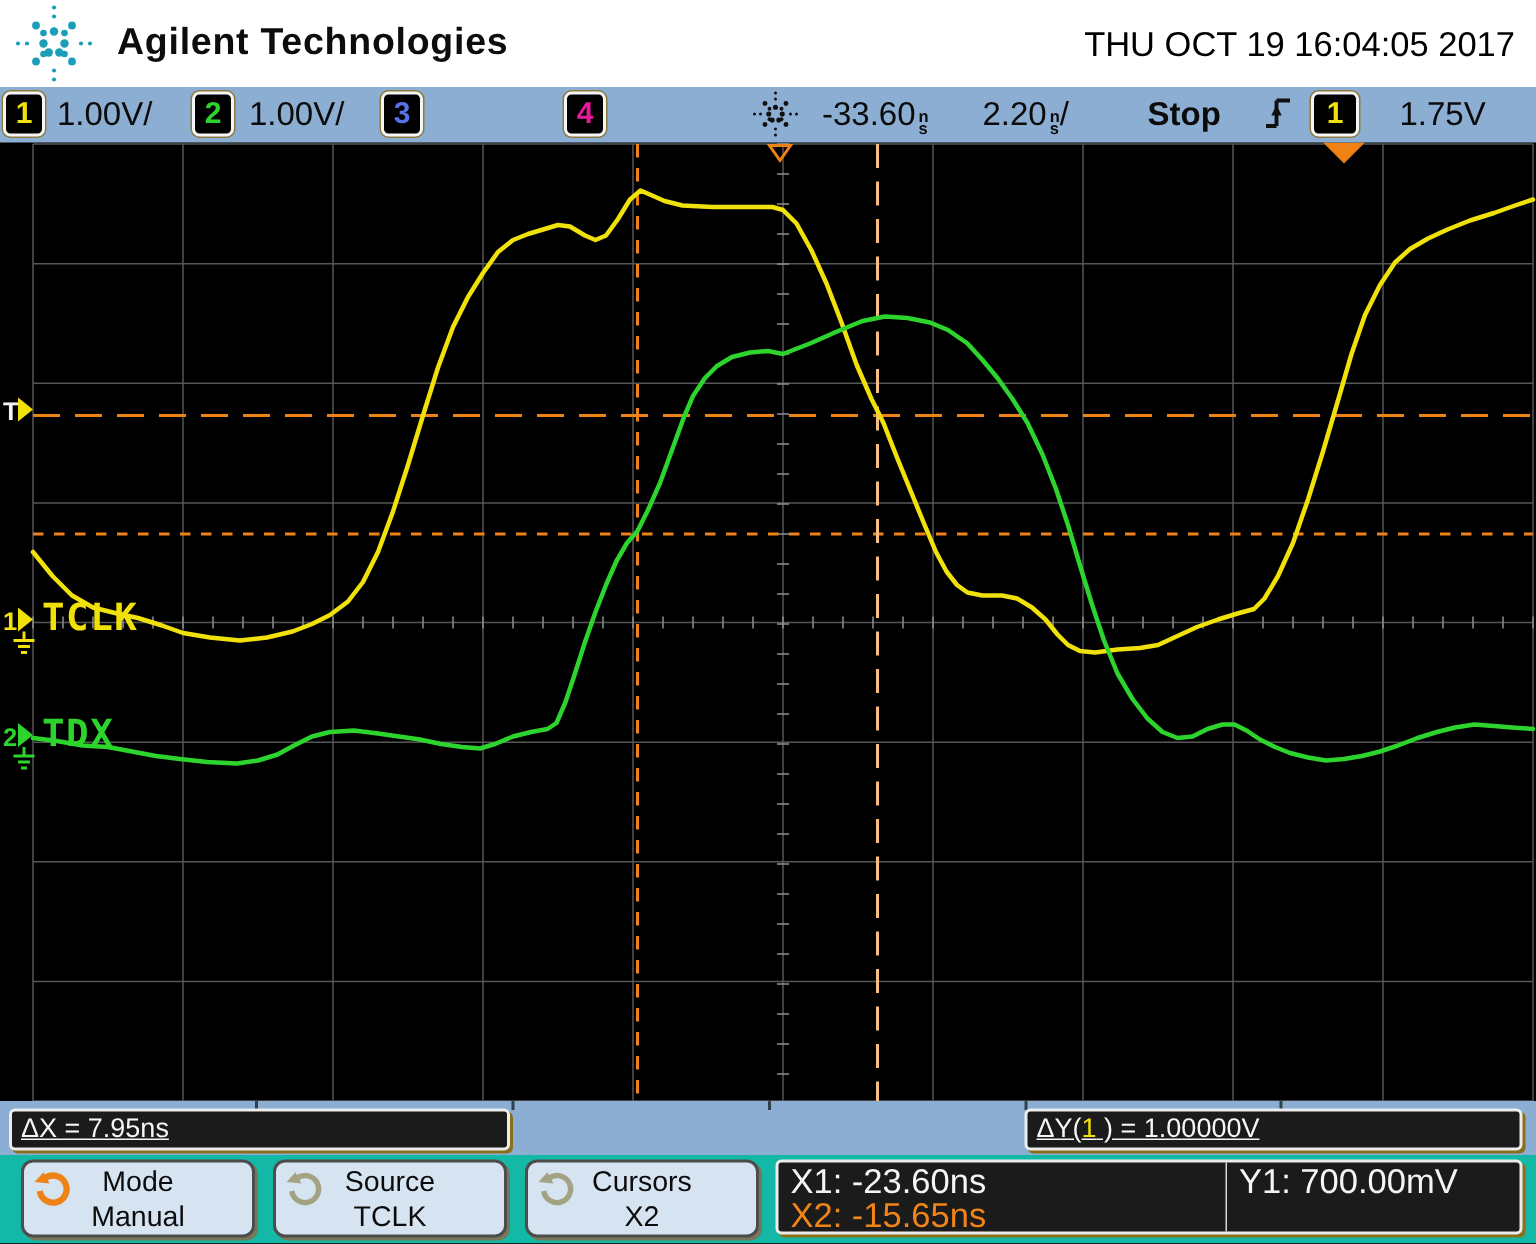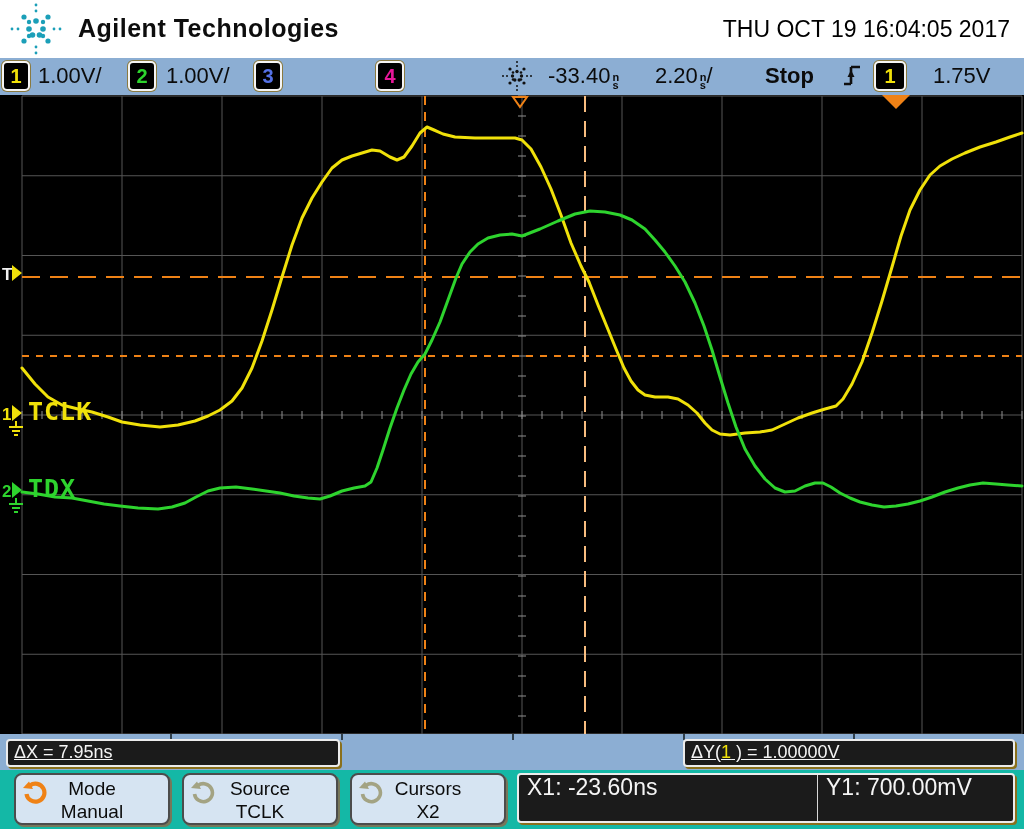--- a/index.html
+++ b/index.html
@@ -237,21 +237,21 @@
           <circle cx="21" cy="19.5" r="1.3"></circle>
         <circle cx="17" cy="11.5" r="1.7"></circle>
           <circle cx="12.5" cy="16" r="1.7"></circle>
           <circle cx="21.5" cy="16" r="1.7"></circle>
         <circle cx="14.8" cy="20" r="1.7"></circle>
           <circle cx="19.2" cy="20" r="1.7"></circle>
       </g>
     </svg>
 
     <div class="sb-item" style="left:548px">
-      <span>-33.40</span><span class="stack">
+      <span>-33.60</span><span class="stack">
           <span>n</span>
           <span>s</span>
         </span>
     </div>
     <div class="sb-item" style="left:655px">
       <span>2.20</span><span class="stack">
           <span>n</span>
           <span>s</span>
         </span><span>/</span>
     </div>
@@ -301,20 +301,21 @@
       <svg class="knob" width="26" height="26" viewBox="0 0 26 26">
         <path d="M9,5.5 A9,9 0 1 1 5.5,14" fill="none" stroke="#a3a383" stroke-width="3.6"></path>
         <path d="M12,9 L2,8 L8,1.5 Z" fill="#a3a383"></path>
       </svg>
       <div>Cursors</div>
       <div>X2</div>
     </div>
     <div class="readout">
       <div class="cell c1">
         <div>X1: -23.60ns</div>
+        <div class="x2-line">X2: -15.65ns</div>
       </div>
       <div class="cell c2">
         <div>Y1: 700.00mV</div>
       </div>
     </div>
   </div>
 
 </div>
 
 </body></html>

